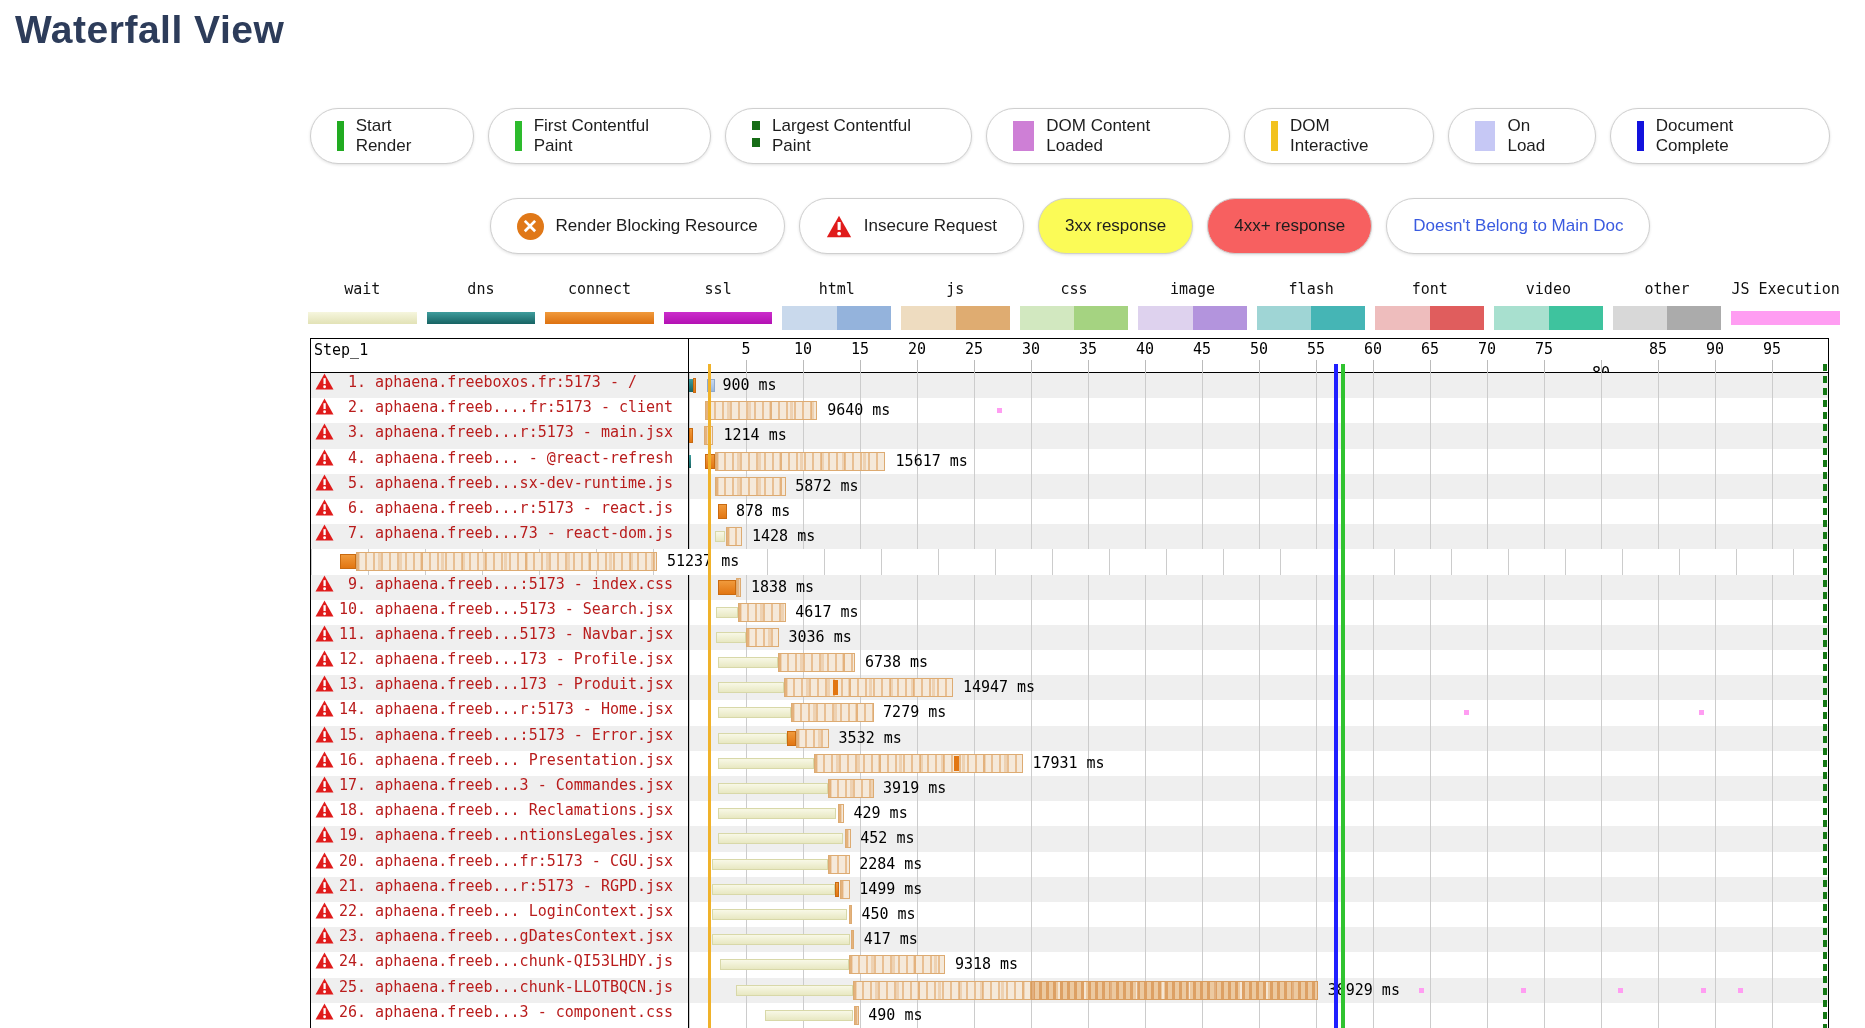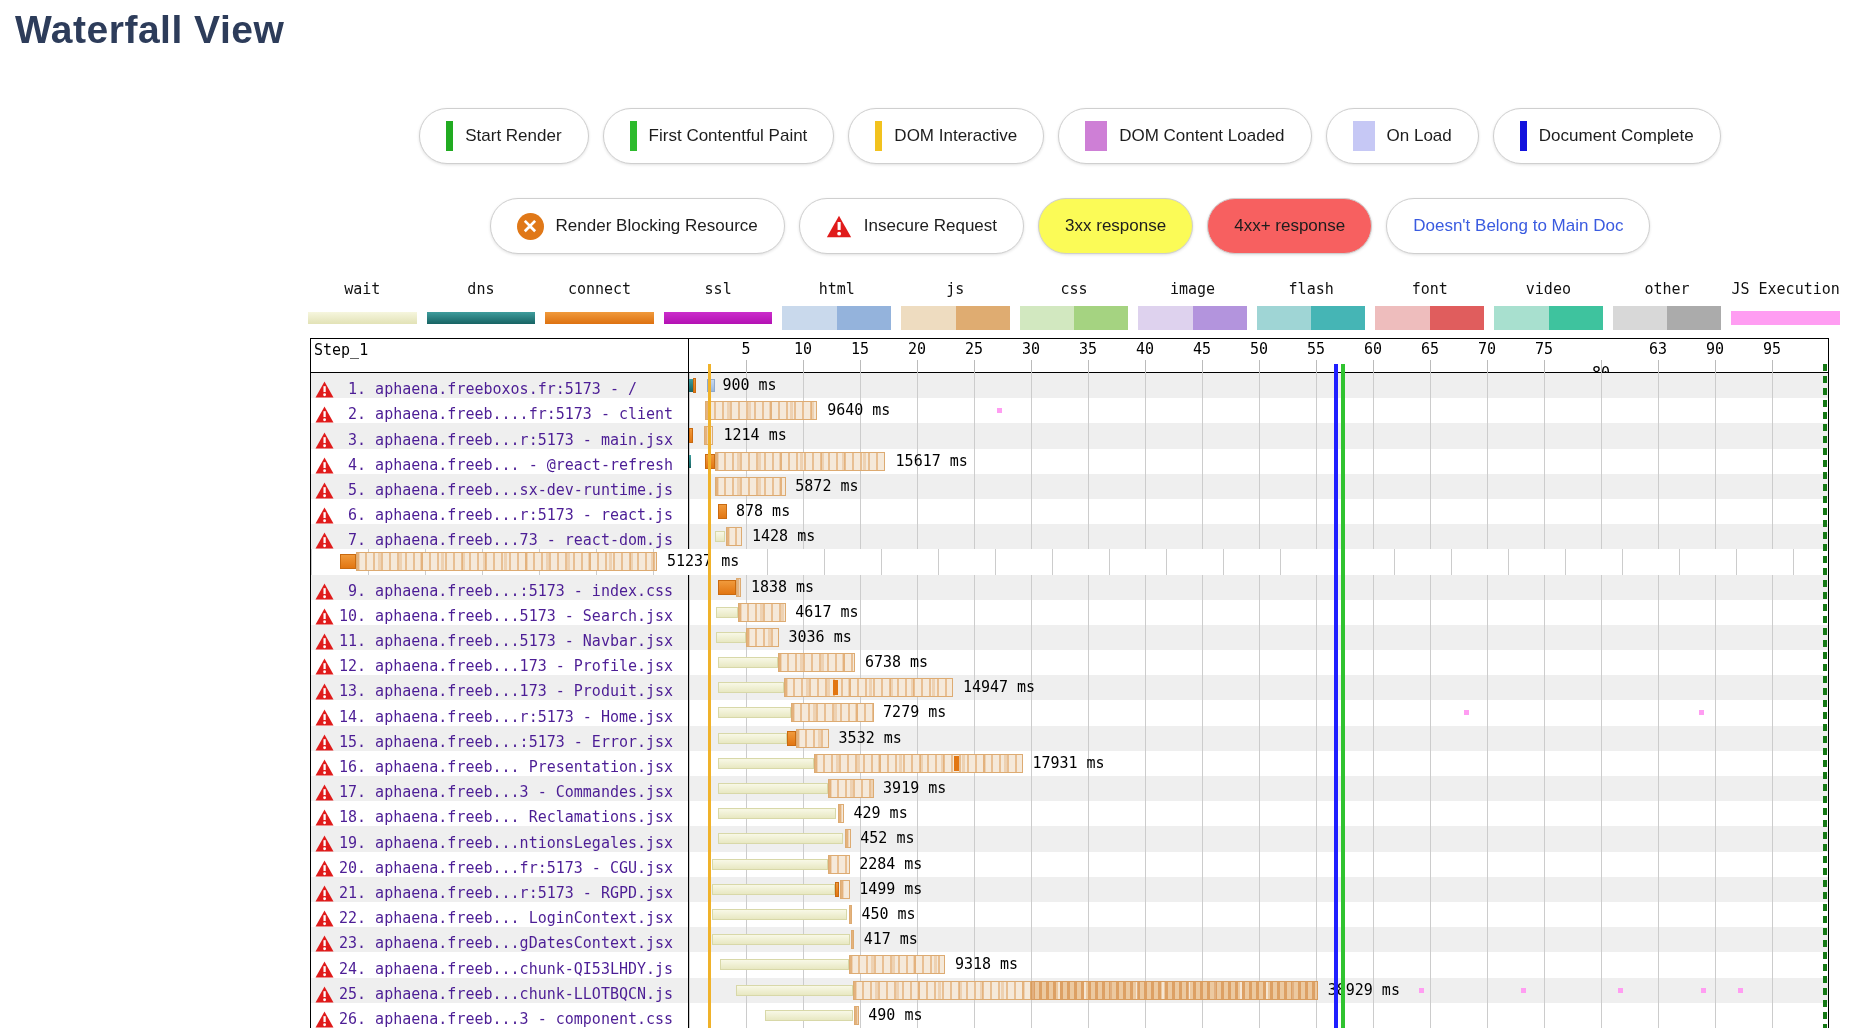--- a/index.html
+++ b/index.html
@@ -41,22 +41,22 @@
   .wf-step { width:378px; border-right:1px solid #000; font-size:15px; color:#000;
              display:flex; align-items:flex-start; padding:2px 0 0 3px; }
   .wf-axis { flex:1; position:relative; }
   .tick-num { position:absolute; top:1px; transform:translateX(-50%); font-size:15px; color:#000; }
   .tick-line { position:absolute; top:21px; height:13px; width:1px; background:#bbb; }
 
   .wf-body { position:relative; }
   .wf-row { display:flex; height:25.2px; }
   .wf-row.odd  { background:#efefef; }
   .wf-row.even { background:#ffffff; }
-  .wf-label { width:378px; border-right:1px solid #000; display:flex; align-items:flex-end;
-              gap:5px; padding-left:4px; font-size:15px; color:#4c1d95; overflow:hidden; }
+  .wf-label { width:378px; border-right:1px solid #000; display:flex; align-items:flex-start;
+              gap:5px; padding-left:4px; font-size:15px; color:#b91c1c; overflow:hidden; }
   .wf-label .rowtext { white-space:pre; }
   .warn-svg { flex:0 0 auto; }
   .wf-chart { flex:1; position:relative; overflow:hidden;
               background-image:repeating-linear-gradient(90deg,#ccc 0 1px,transparent 1px 57px); }
   .seg { position:absolute; }
   .seg-wait    { background:linear-gradient(180deg,#f8f8e6,#e8e8c2); border:1px solid #d8d8a8; height:11px; top:7px; }
   .seg-dns     { background:linear-gradient(180deg,#3f9d9d,#176363); height:13px; top:6px; }
   .seg-connect { background:linear-gradient(180deg,#f09a3c,#e27612); border:1px solid #c96a10; height:15px; top:5px; }
   .seg-html    { background:linear-gradient(180deg,#c9d8ec,#9ab7dd); border:1px solid #8fa9cc; height:13px; top:6px; }
   .seg-striped { background-color:#f5e9da;
@@ -83,26 +83,30 @@
   <div class="legend-row row1" id="legend-markers">
       <div class="pill">
         <span class="mk-bar" style="background: rgb(33, 171, 33);"></span>
         <span>Start Render</span>
       </div>
       <div class="pill">
         <span class="mk-bar" style="background: rgb(45, 187, 45);"></span>
         <span>First Contentful Paint</span>
       </div>
       <div class="pill">
-        <span class="mk-bar" style="background: rgb(242, 194, 30);"></span>
-        <span>DOM Interactive</span>
+        <span class="mk-dashed" style="background: repeating-linear-gradient(rgb(22, 108, 22) 0px, rgb(22, 108, 22) 9px, transparent 9px, transparent 17px);"></span>
+        <span>Largest Contentful Paint</span>
       </div>
       <div class="pill">
         <span class="mk-square" style="background: rgb(206, 127, 214);"></span>
         <span>DOM Content Loaded</span>
+      </div>
+      <div class="pill">
+        <span class="mk-bar" style="background: rgb(242, 194, 30);"></span>
+        <span>DOM Interactive</span>
       </div>
       <div class="pill">
         <span class="mk-square" style="background: rgb(198, 200, 245);"></span>
         <span>On Load</span>
       </div>
       <div class="pill">
         <span class="mk-bar" style="background: rgb(18, 18, 221);"></span>
         <span>Document Complete</span>
       </div>
     </div>
@@ -240,21 +244,21 @@
           <span class="tick-num" style="left: 684px;">60</span>
           <i class="tick-line" style="left: 684px;"></i>
           <span class="tick-num" style="left: 741px;">65</span>
           <i class="tick-line" style="left: 741px;"></i>
           <span class="tick-num" style="left: 798px;">70</span>
           <i class="tick-line" style="left: 798px;"></i>
           <span class="tick-num" style="left: 855px;">75</span>
           <i class="tick-line" style="left: 855px;"></i>
           <span class="tick-num" style="left: 912px; margin-top: 24px;">80</span>
           <i class="tick-line" style="left: 912px;"></i>
-          <span class="tick-num" style="left: 969px;">63</span>
+          <span class="tick-num" style="left: 969px;">85</span>
           <i class="tick-line" style="left: 969px;"></i>
           <span class="tick-num" style="left: 1026px;">90</span>
           <i class="tick-line" style="left: 1026px;"></i>
           <span class="tick-num" style="left: 1083px;">95</span>
           <i class="tick-line" style="left: 1083px;"></i>
         </div>
     </div>
     <div class="wf-body" id="wf-body">
         <div class="wf-row odd">
           <div class="wf-label">

